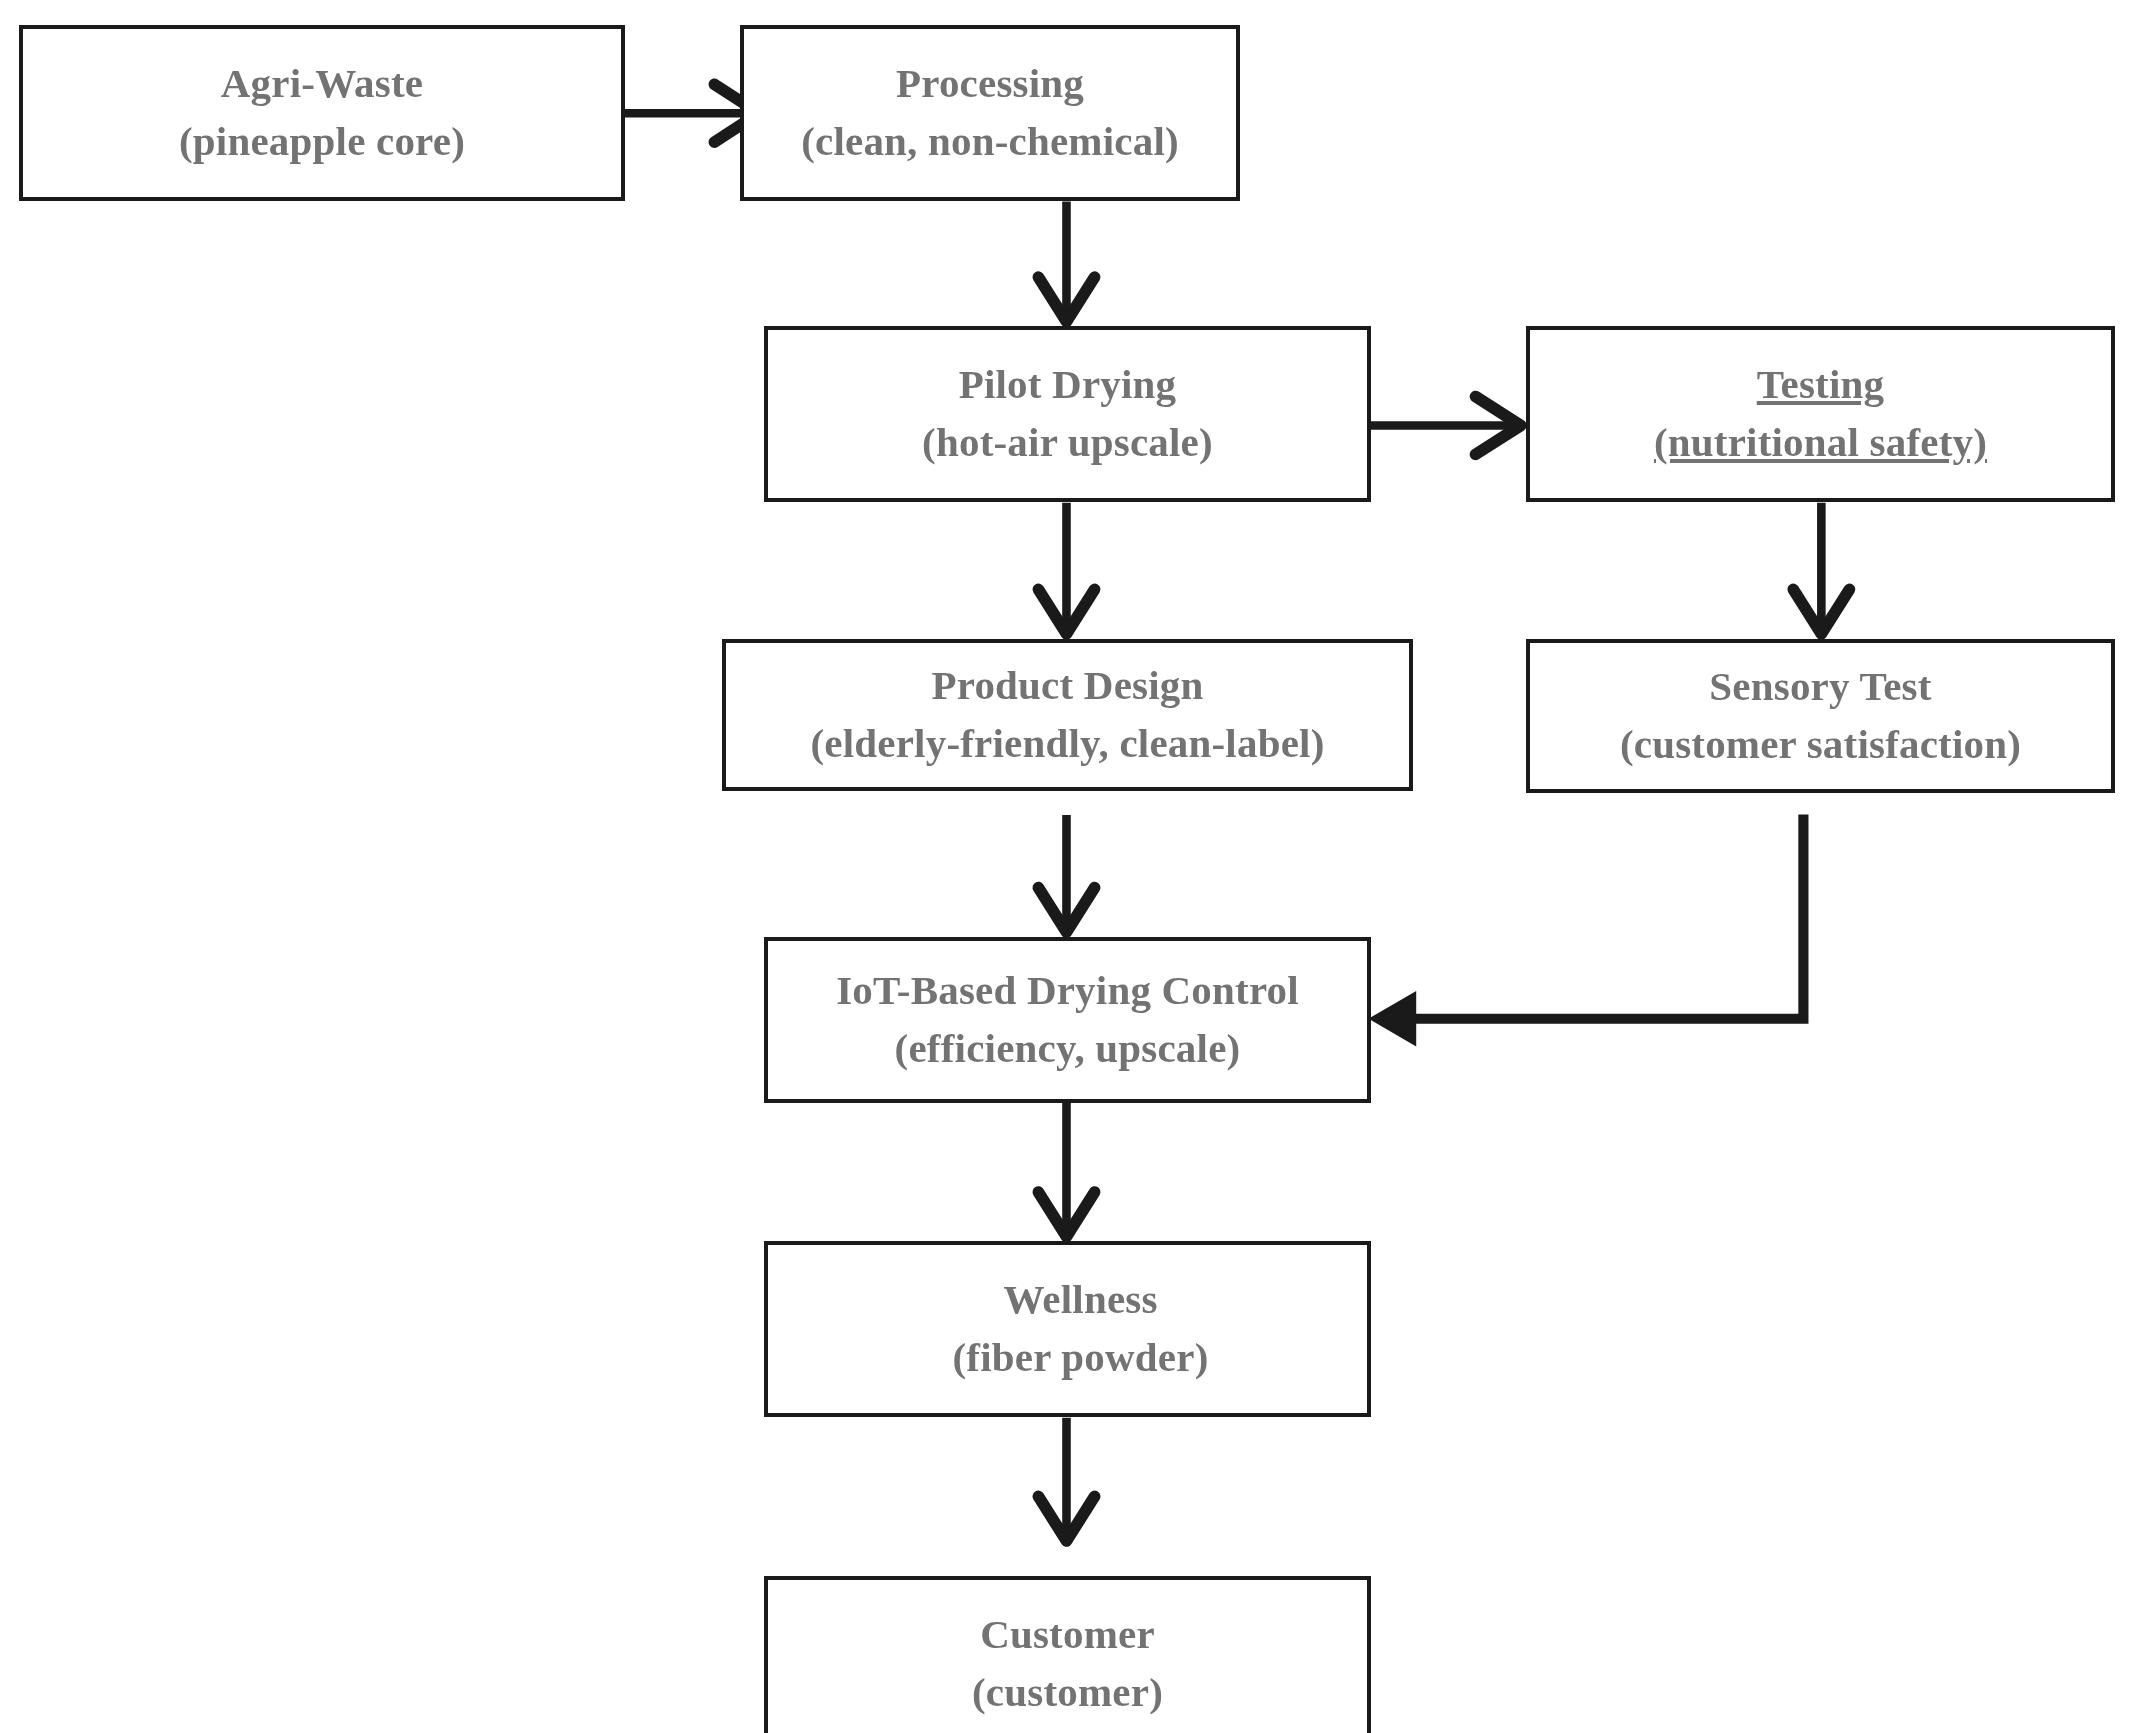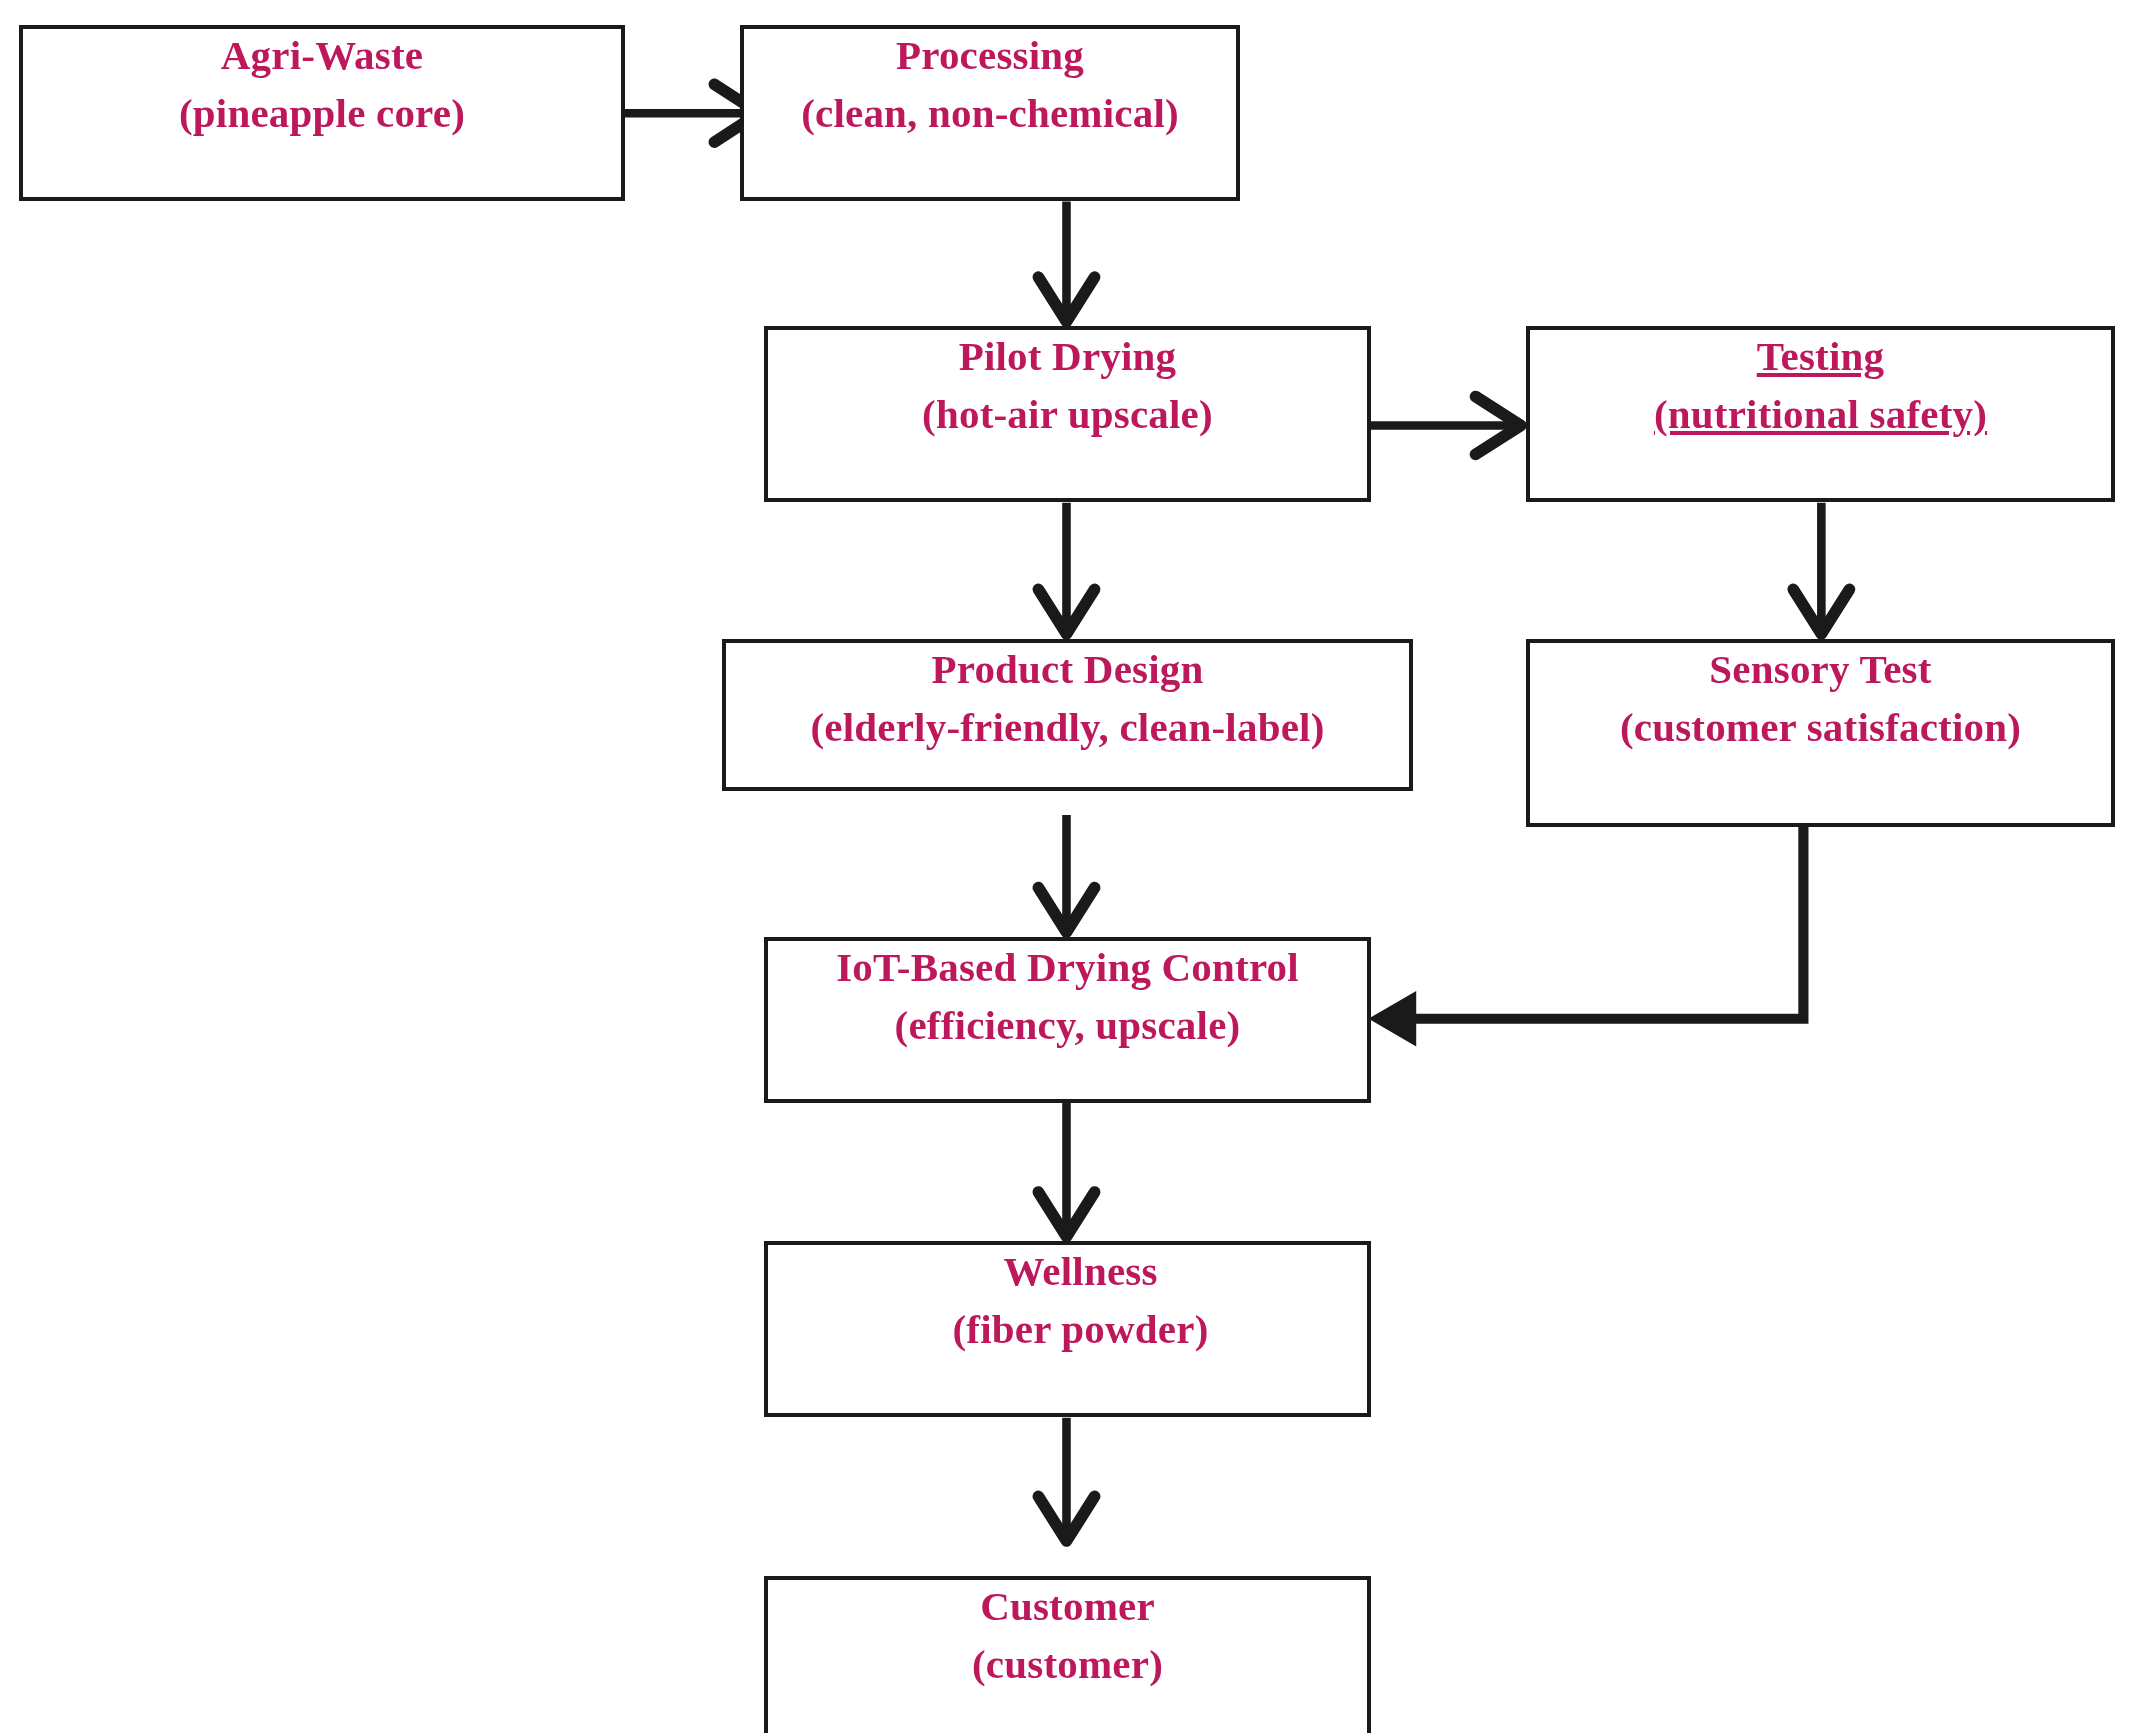--- a/index.html
+++ b/index.html
@@ -25,23 +25,24 @@
     pointer-events: none;
   }
   .node {
     position: absolute;
     box-sizing: border-box;
     background: #ffffff;
     border: 4.7px solid #1a1a1a;
     display: flex;
     flex-direction: column;
     align-items: center;
+    justify-content: center;
     text-align: center;
     line-height: 1.30;
-    color: #be185d;
+    color: #737373;
     font-weight: bold;
     letter-spacing: 0.2px;
     z-index: 3;
   }
   .node .node-title {
     font-size: 41px;
     font-weight: bold;
     white-space: nowrap;
   }
   .node .node-sub {
@@ -50,21 +51,21 @@
     white-space: nowrap;
     margin-top: 4.7px;
   }
 
   
   #node-agri-waste    { left: 19px;   top: 25px;   width: 606px;  height: 176px; }
   #node-processing    { left: 740px;  top: 25px;   width: 500px;  height: 176px; }
   #node-pilot-drying  { left: 764px;  top: 326px;  width: 607px;  height: 176px; }
   #node-testing       { left: 1526px; top: 326px;  width: 589px;  height: 176px; text-decoration: underline; }
   #node-product-design{ left: 722px;  top: 639px;  width: 691px;  height: 152px; }
-  #node-sensory-test  { left: 1526px; top: 639px;  width: 589px;  height: 188px; }
+  #node-sensory-test  { left: 1526px; top: 639px;  width: 589px;  height: 154px; }
   #node-iot-control   { left: 764px;  top: 937px; width: 607px;  height: 166px; }
   #node-wellness      { left: 764px;  top: 1241px; width: 607px;  height: 176px; padding-left: 26px; }
   #node-customer      { left: 764px;  top: 1576px; width: 607px;  height: 176px; }
 </style>
 </head>
 <body>
 
 <div id="diagram-root">
 
   <svg id="edge-layer" viewBox="0 0 2741 2220">

